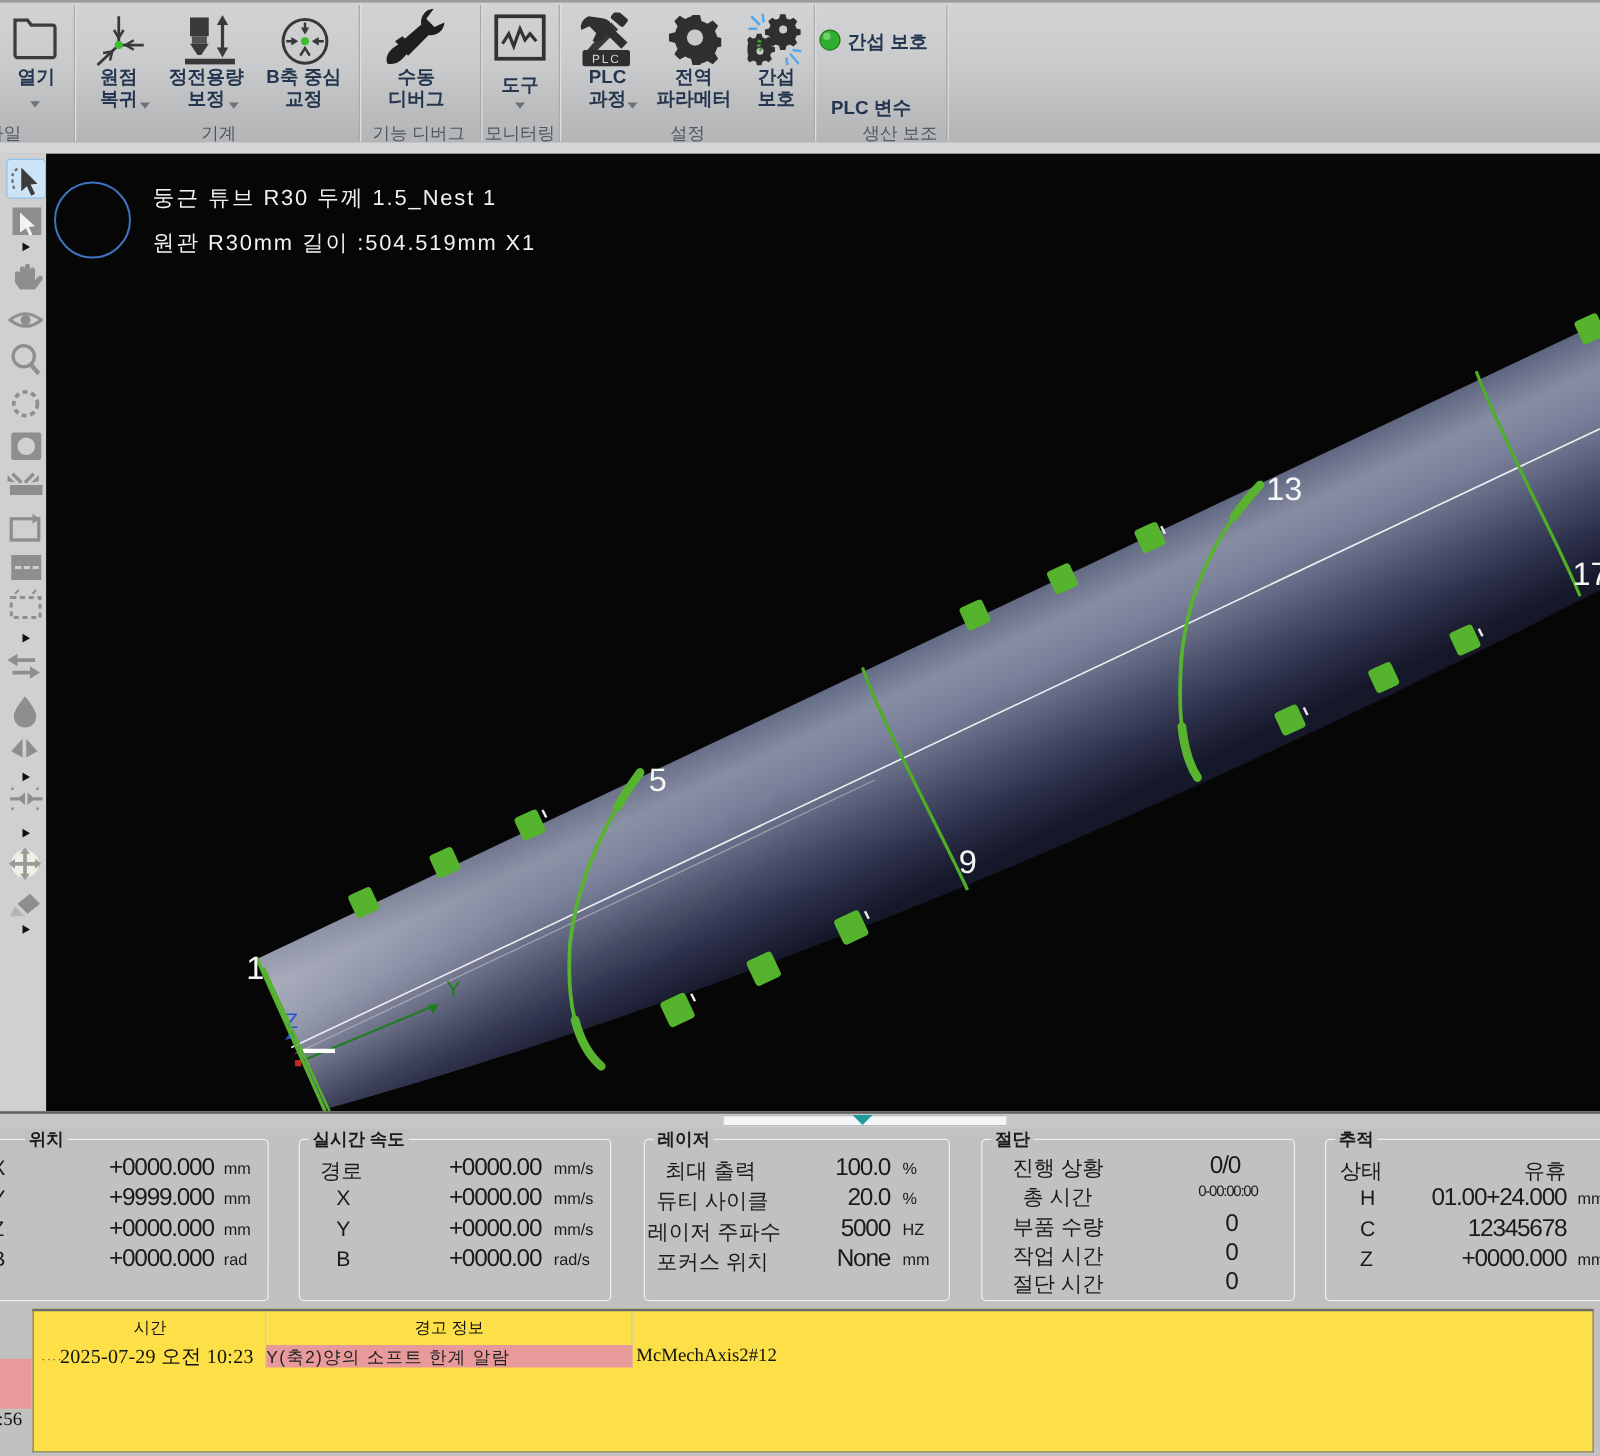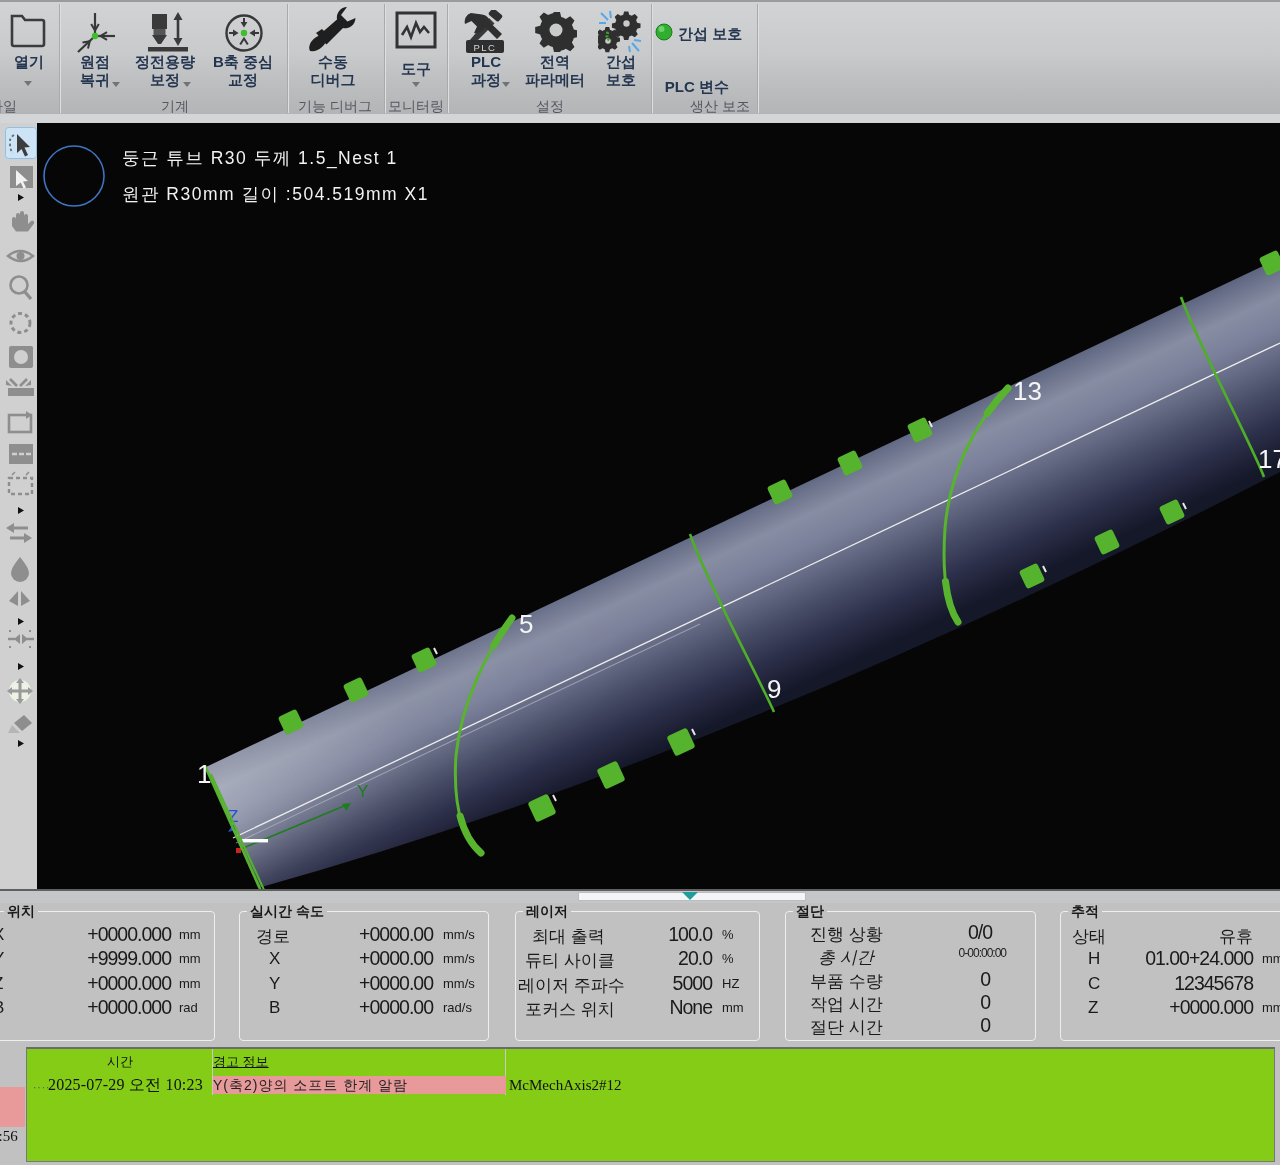--- a/index.html
+++ b/index.html
@@ -22,21 +22,21 @@
   
   #canvas{left:37px;top:123px;width:1243px;height:766px;background:#060606;}
   
   .gbox{position:absolute;border:1px solid #eeeeee;border-radius:4px;}
   .gtitle{position:absolute;top:-9px;background:#c1c1c1;color:#1a1a1a;font-size:14px;font-weight:bold;padding:0 3px;white-space:nowrap;}
   .prow{position:absolute;white-space:nowrap;}
   .plab{color:#1a1a1a;font-size:17px;}
   .pval{color:#1a1a1a;font-size:19.5px;letter-spacing:-1px;}
   .punit{color:#1a1a1a;font-size:13px;}
   
-  #logpanel{left:26px;top:1047px;width:1247px;height:112px;background:#84cc16;border:1px solid #77787a;border-top:2px solid #6a6b6d;}
+  #logpanel{left:26px;top:1047px;width:1247px;height:112px;background:#fde047;border:1px solid #77787a;border-top:2px solid #6a6b6d;}
 </style>
 </head>
 <body>
 <div id="ribbon" class="abs">
   <div class="vsep" style="left:59px"></div>
   <div class="vsep" style="left:287px"></div>
   <div class="vsep" style="left:384px"></div>
   <div class="vsep" style="left:447px"></div>
   <div class="vsep" style="left:651px"></div>
   <div class="vsep" style="left:757px"></div>
@@ -317,21 +317,21 @@
     <text x="1258" y="468">17</text>
   </g>
 </svg>
 </div>
 <div id="botstrip" class="abs">
   <div class="abs" style="left:578px;top:1px;width:226px;height:7px;background:#f4f5f6;border:1px solid #bcbdbf;"></div>
   <div class="abs" style="left:682px;top:1px;width:0;height:0;border-left:8px solid transparent;border-right:8px solid transparent;border-top:8px solid #1f9d9d;"></div>
 </div>
 
 <div class="gbox" style="left:-40px;top:911px;width:253px;height:128px;">
-  <div class="gtitle" style="left:43px;">위치</div>
+  <div class="gtitle" style="left:59px;">위치</div>
 </div>
 <div class="abs prow" style="left:0;top:923px;width:213px;">
   <span class="plab abs" style="left:-7px;top:2px;">X</span>
     <span class="pval abs" style="right:42px;top:0;">+0000.000</span>
     <span class="punit abs" style="left:179px;top:4px;">mm</span>
 </div>
 <div class="abs prow" style="left:0;top:947px;width:213px;">
   <span class="plab abs" style="left:-7px;top:2px;">Y</span>
     <span class="pval abs" style="right:42px;top:0;">+9999.000</span>
     <span class="punit abs" style="left:179px;top:4px;">mm</span>
@@ -396,21 +396,21 @@
 </div>
 
 <div class="gbox" style="left:785px;top:911px;width:249px;height:128px;">
   <div class="gtitle" style="left:7px;text-align:center;">절단</div>
 </div>
 <div class="abs prow" style="left:785px;top:921px;width:249px;">
   <span class="plab abs" style="left:25px;top:2px;">진행 상황</span>
     <span class="pval abs" style="right:42px;top:0;">0/0</span>
 </div>
 <div class="abs prow" style="left:785px;top:944px;width:249px;">
-  <span class="plab abs" style="left:33px;top:2px;font-style:italic;">총 시간</span>
+  <span class="plab abs" style="left:33px;top:2px;">총 시간</span>
     <span class="pval abs" style="right:28px;top:2px;font-size:12px;">0-00:00:00</span>
 </div>
 <div class="abs prow" style="left:785px;top:968px;width:249px;">
   <span class="plab abs" style="left:25px;top:2px;">부품 수량</span>
     <span class="pval abs" style="right:44px;top:0;">0</span>
 </div>
 <div class="abs prow" style="left:785px;top:991px;width:249px;">
   <span class="plab abs" style="left:25px;top:2px;">작업 시간</span>
     <span class="pval abs" style="right:44px;top:0;">0</span>
 </div>
@@ -441,18 +441,18 @@
     <span class="punit abs" style="left:202px;top:4px;">mm</span>
 </div>
 
 <div class="abs" style="left:0;top:1087px;width:25px;height:40px;background:#e89a9a;"></div>
 <div class="abs" style="left:-9px;top:1128px;width:40px;color:#111;font-size:15px;font-family:'Liberation Serif',serif;">0:56</div>
 
 <div id="logpanel" class="abs">
   <div class="abs" style="left:185px;top:0;width:1px;height:46px;background:#c9c9c9;"></div>
   <div class="abs" style="left:478px;top:0;width:1px;height:46px;background:#c9c9c9;"></div>
   <div class="abs" style="left:0;top:4px;width:186px;text-align:center;font-size:13px;color:#111;">시간</div>
-  <div class="abs" style="left:186px;top:4px;width:293px;text-align:left;font-size:13px;color:#111;text-decoration:underline;">경고 정보</div>
+  <div class="abs" style="left:186px;top:4px;width:293px;text-align:center;font-size:13px;color:#111;">경고 정보</div>
   <div class="abs" style="left:6px;top:33px;color:#555;font-size:10px;letter-spacing:1px;">····</div>
   <div class="abs" style="left:21px;top:26px;font-size:16px;letter-spacing:0.2px;color:#111;font-family:'Liberation Serif',serif;">2025-07-29 오전 10:23</div>
   <div class="abs" style="left:186px;top:27px;width:293px;height:18px;background:#e89a9a;font-size:14px;color:#222;line-height:18px;letter-spacing:1px;">Y(축2)양의 소프트 한계 알람</div>
   <div class="abs" style="left:482px;top:28px;font-size:15px;color:#111;font-family:'Liberation Serif',serif;">McMechAxis2#12</div>
 </div>
 
 </body></html>

